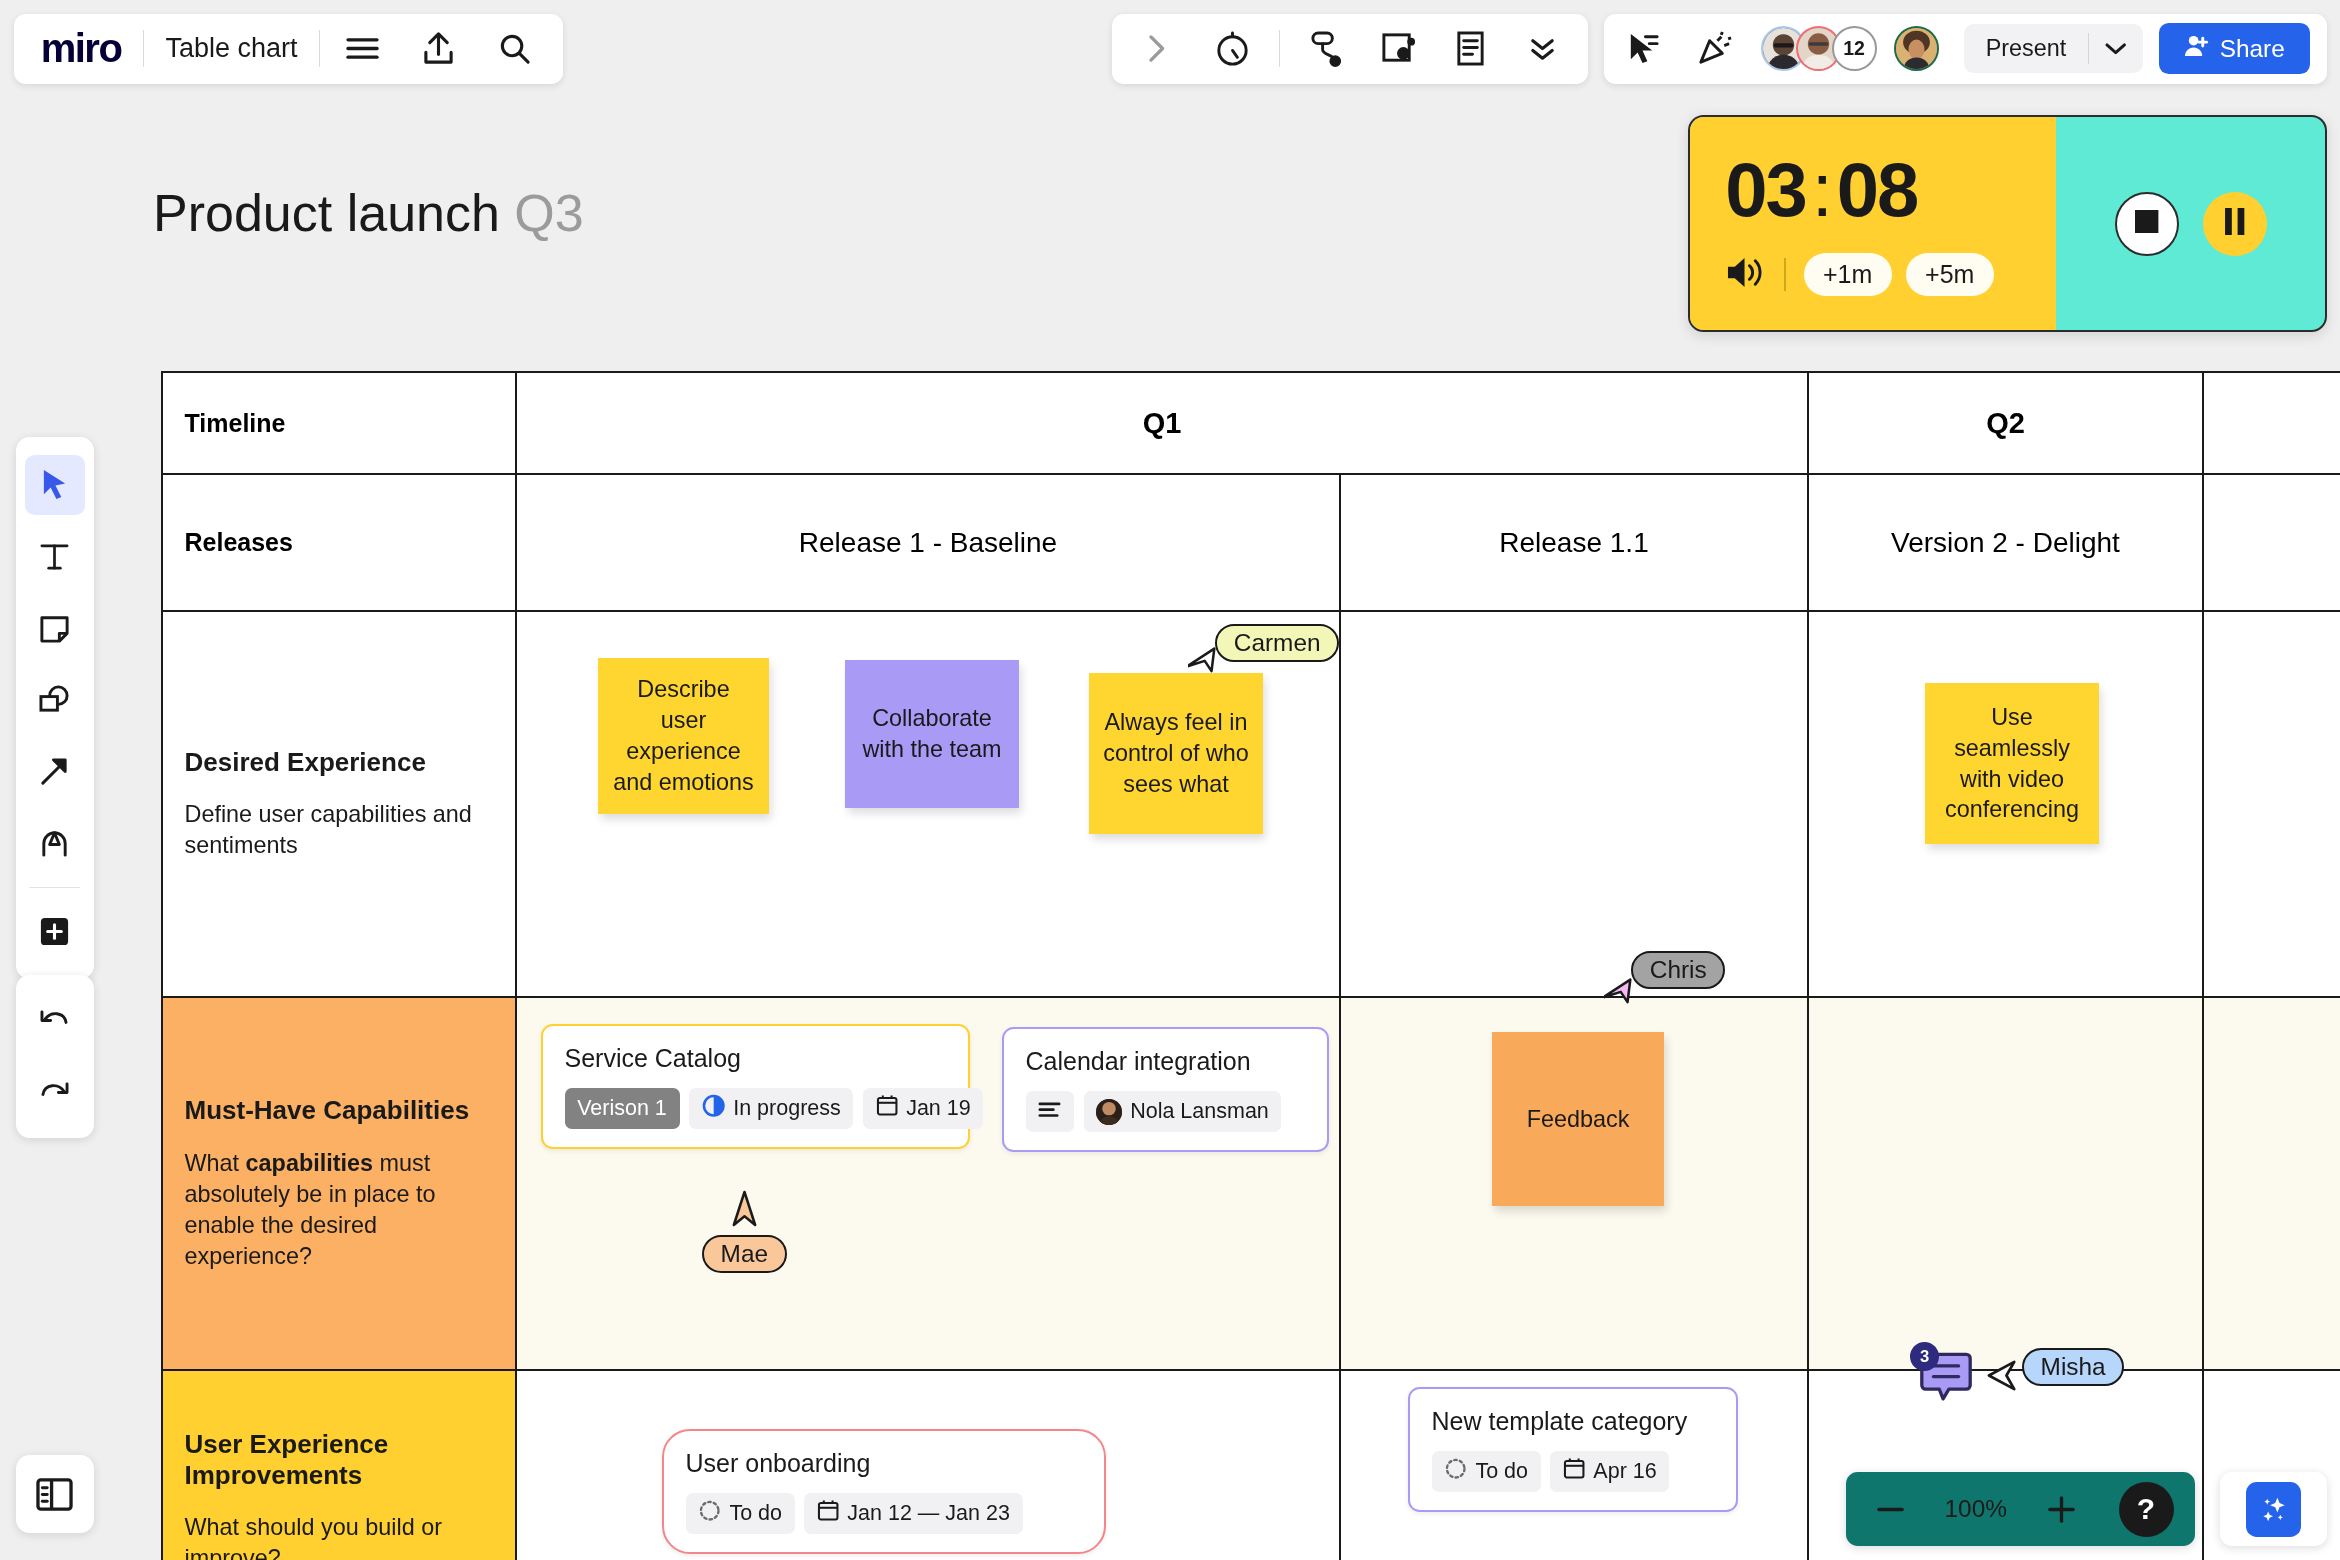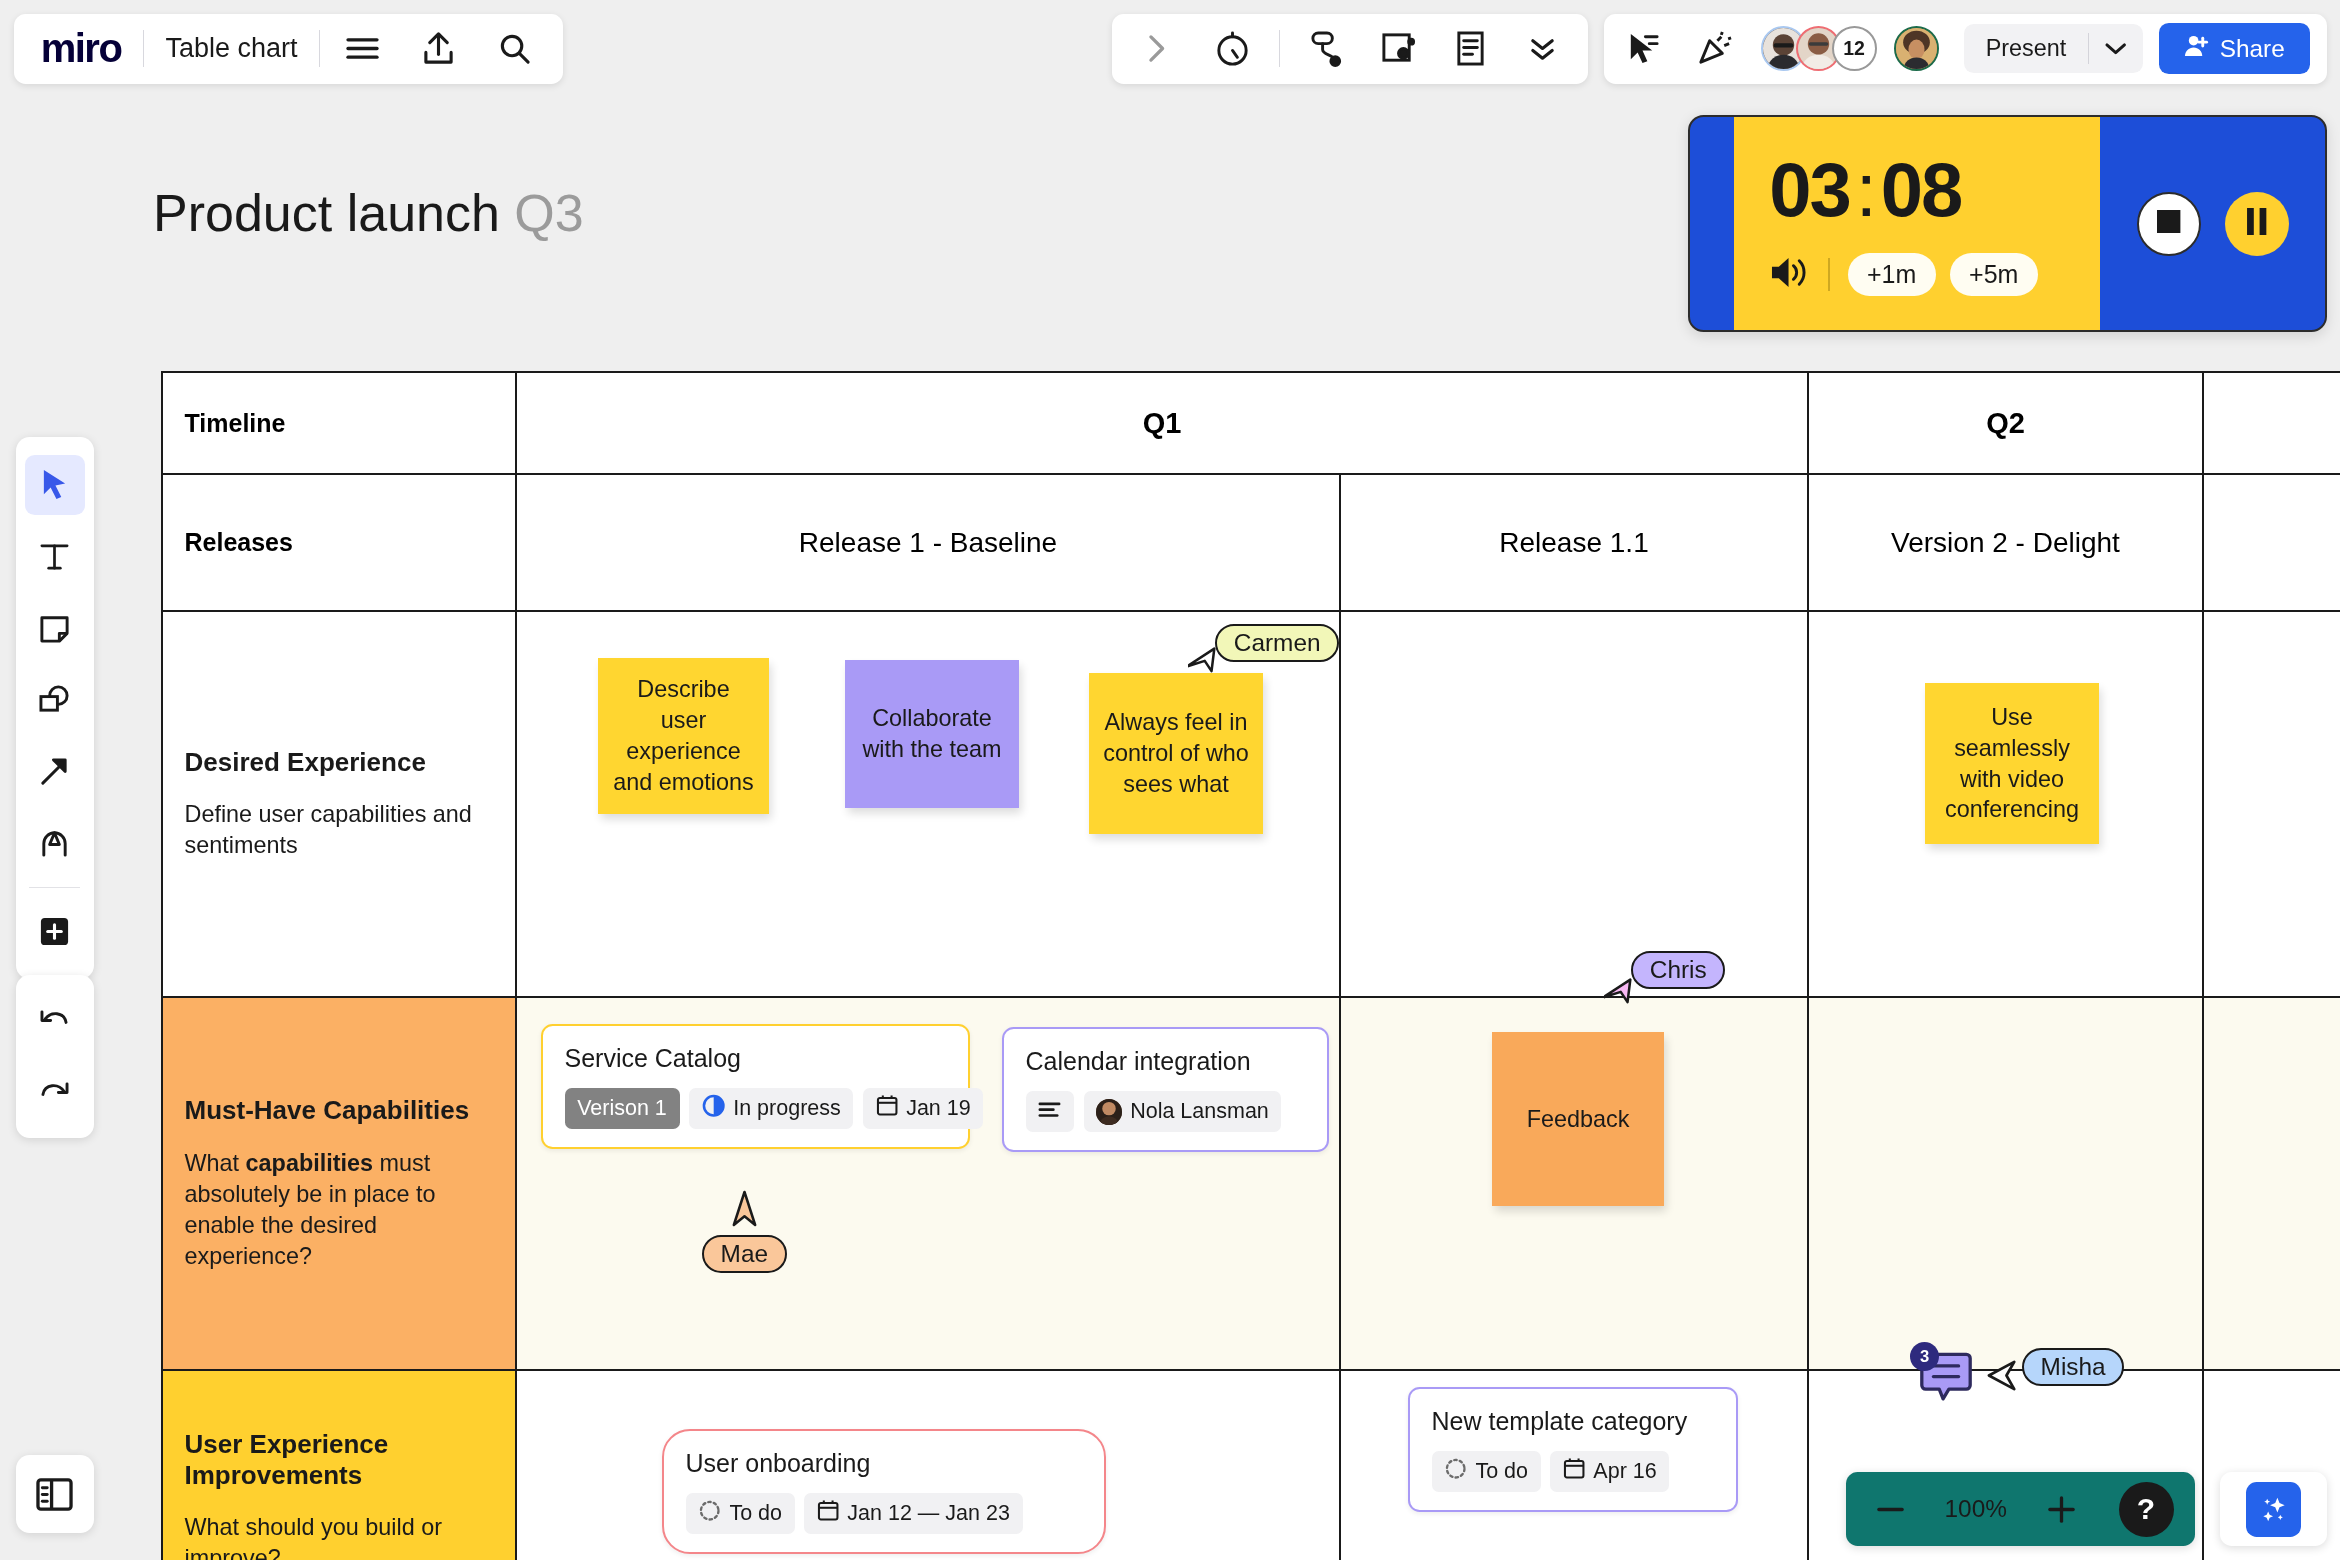--- a/index.html
+++ b/index.html
@@ -62,25 +62,24 @@
   .share-btn {
     margin-left: 15.6px; background: #2563eb; color: #fff;
     height: 51px; border-radius: 9.8px; display: flex; align-items: center;
     gap: 10.7px; padding: 0 25px; font-size: 24.4px; cursor: pointer; border: none;
     font-family: inherit;
   }
 
   
   .timer {
     position: absolute; right: 13.7px; top: 115px;
-    width: 639px; height: 217px; background: #1d4ed8;
+    width: 639px; height: 217px; background: #5eead4;
     border: 2px solid #2c2c2c; border-radius: 15.6px;
     display: flex; overflow: hidden;
     box-shadow: 0 3.9px 13.7px rgba(0,0,0,.12);
-    padding-left: 44px;
   }
   .timer-yellow {
     width: 366px; background: #ffd02f; display: flex;
     flex-direction: column; justify-content: center; padding-left: 35px;
   }
   .timer-digits { font-size: 76px; font-weight: 700; color: #1a1a1a; letter-spacing: -2px; line-height: 1; }
   .timer-digits .colon { margin: 0 5.9px; font-weight: 400; }
   .timer-row { display: flex; align-items: center; margin-top: 25px; gap: 0; }
   .tdiv { width: 2px; height: 33px; background: #cfa820; margin: 0 17.6px; }
   .tpill {
@@ -190,21 +189,21 @@
   .chip-icononly { padding: 0 11.7px; }
   .avatar-mini { width: 26px; height: 26px; border-radius: 50%; background: #6b4e3d; overflow:hidden; position:relative;}
 
   
   .cursor { position: absolute; display: flex; align-items: flex-start; }
   .cursor-name {
     border: 2.4px solid #1a1a1a; border-radius: 19.5px;
     padding: 2.9px 16.6px; font-size: 24.4px; color: #1a1a1a; white-space: nowrap;
   }
   .c-carmen { background: #f2f7b8; }
-  .c-chris  { background: #c4b5fd; }
+  .c-chris  { background: #a3a3a3; }
   .c-mae    { background: #fac79a; }
   .c-misha  { background: #b6d6fb; }
 
   
   .zoombar {
     position: absolute; right: 146px; bottom: 13.7px;
     height: 74px; background: #0f766e; border-radius: 11.7px;
     display: flex; align-items: center; padding: 0 21.5px; gap: 27px;
     box-shadow: 0 2px 9.8px rgba(0,0,0,.14);
   }

